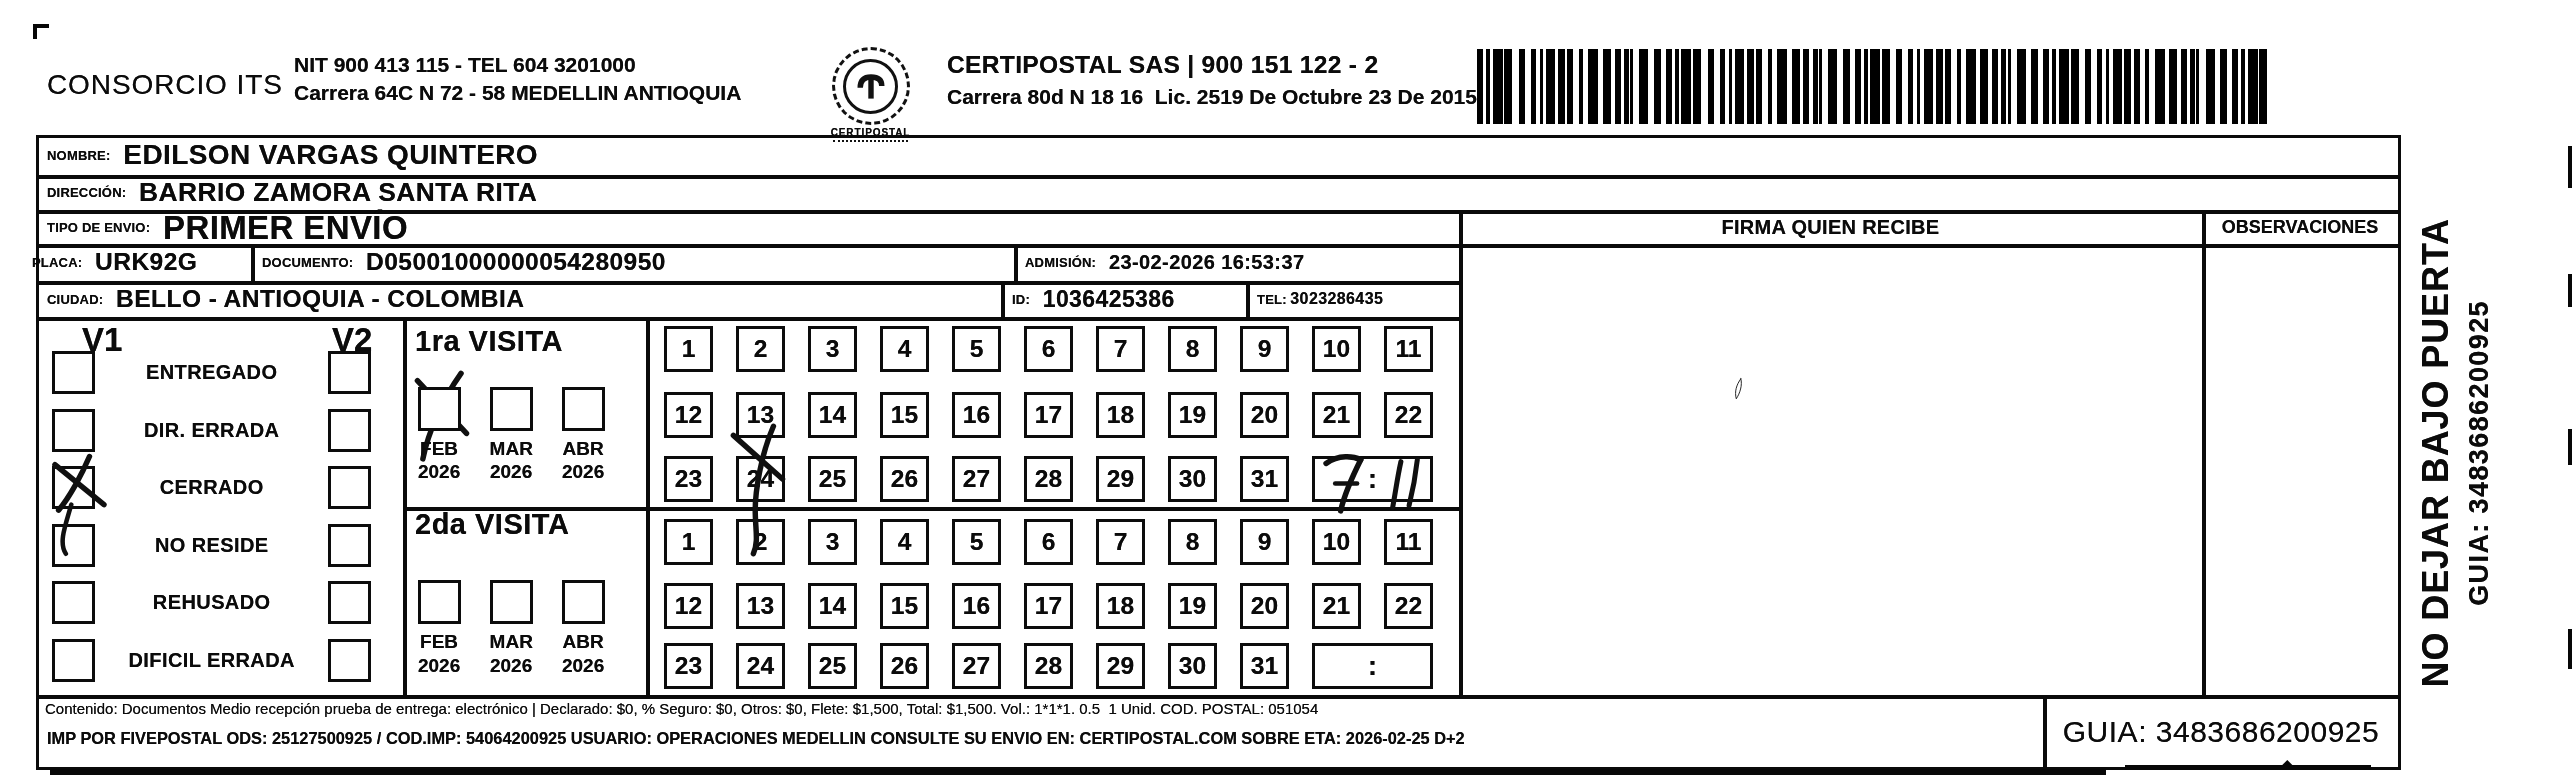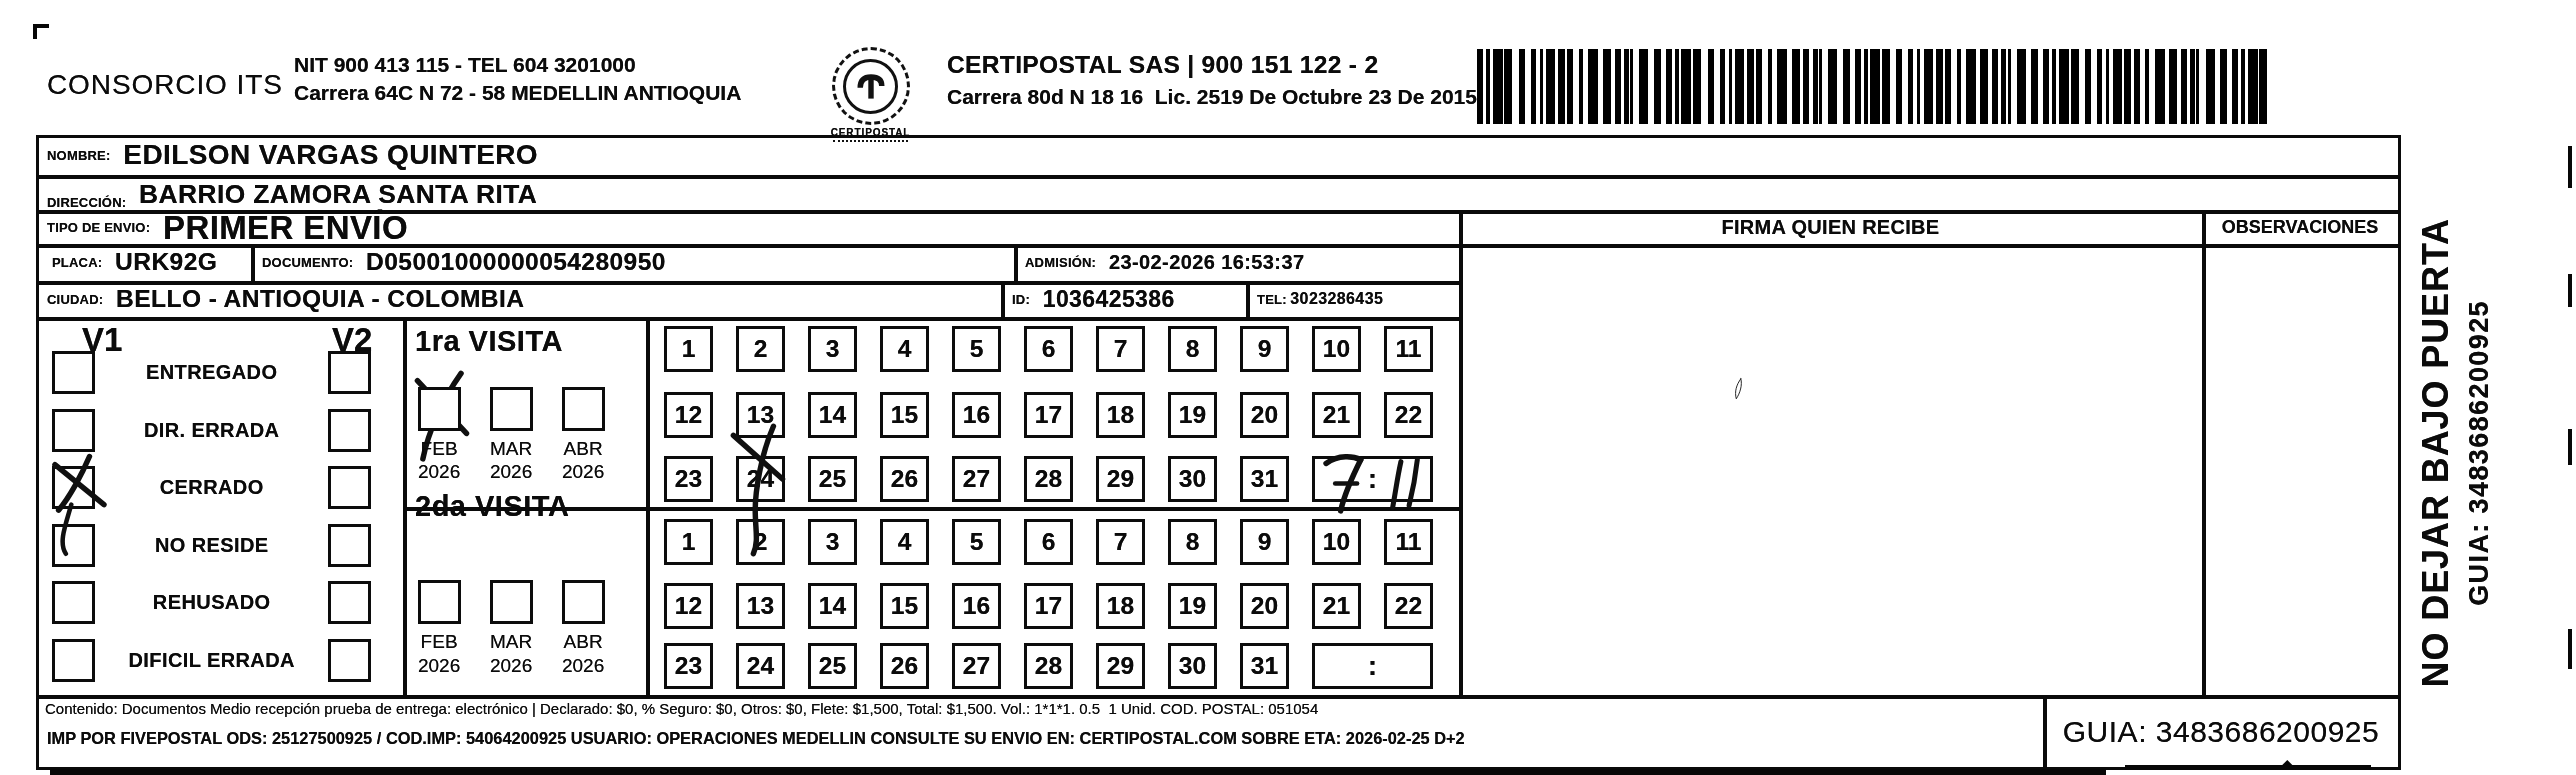--- a/index.html
+++ b/index.html
@@ -21,21 +21,21 @@
   
   .vhdr{font-size:33px;font-weight:700;}
   #status-rows{position:absolute;left:36px;top:351px;width:367px;display:flex;flex-direction:column;gap:14.6px;padding:0 32px 0 16.4px;}
   .statusrow{display:flex;align-items:center;}
   .chk{width:43px;height:43px;border:3.6px solid #0c0c0c;background:#fff;flex:0 0 auto;}
   .slabel{flex:1;text-align:center;font-size:20px;font-weight:700;letter-spacing:0.4px;}
   
   .vtitle{font-size:29px;font-weight:700;letter-spacing:0.5px;white-space:nowrap;}
   .mrow{position:absolute;display:flex;gap:29px;padding-left:14.6px;}
   .chk2{width:43px;height:44px;border:3.6px solid #0c0c0c;background:#fff;}
-  .mlabel{width:43px;text-align:center;font-size:19px;font-weight:400;}
+  .mlabel{width:43px;text-align:center;font-size:19px;font-weight:700;}
   
   .dayrow{position:absolute;left:18px;display:flex;gap:23px;}
   .daybox{width:49px;height:46px;border:3.6px solid #0c0c0c;display:flex;align-items:center;justify-content:center;
           font-size:24.6px;font-weight:700;background:#fff;}
   .timebox{width:121px;height:46px;border:3.6px solid #0c0c0c;display:flex;align-items:center;justify-content:center;
            font-size:27px;font-weight:700;background:#fff;}
   
   #barcode{position:absolute;left:1477px;top:49px;width:791px;height:75px;}
   #barcode i{position:absolute;top:0;bottom:0;background:#000;}
   
@@ -173,30 +173,30 @@
 <div class="vline" style="left:1001px;top:281px;height:40px;"></div>
 <div class="vline" style="left:1246px;top:281px;height:40px;"></div>
 <div class="vline" style="left:403px;top:317px;height:378px;"></div>
 <div class="vline" style="left:646px;top:317px;height:378px;"></div>
 <div class="vline" style="left:2043px;top:695px;height:75px;"></div>
 
 <div class="textrow txt" style="left:36px;top:135px;height:40px;width:1368px;">
   <span class="lbl">NOMBRE:</span>
   <span class="val" style="font-size:28px;">EDILSON VARGAS QUINTERO</span>
 </div>
-<div class="textrow txt" style="left:36px;top:175px;height:35px;width:1368px;align-items:flex-end;">
+<div class="textrow txt" style="left:36px;top:175px;height:35px;width:1368px;">
   <span class="lbl">DIRECCIÓN:</span>
   <span class="val" style="font-size:26.4px;">BARRIO ZAMORA SANTA RITA</span>
 </div>
 <div class="textrow txt" style="left:36px;top:210px;height:35px;width:1094px;">
   <span class="lbl">TIPO DE ENVIO:</span>
   <span class="val" style="font-size:33px;">PRIMER ENVÍO</span>
 </div>
 
-<div class="textrow txt" style="left:44px;top:244px;height:36px;width:214px;padding-left:8px;">
+<div class="textrow txt" style="left:24px;top:244px;height:36px;width:214px;padding-left:8px;">
   <span class="lbl">PLACA:</span>
   <span class="val" style="font-size:24.6px;">URK92G</span>
 </div>
 <div class="textrow txt" style="left:251px;top:244px;height:36px;width:757px;">
   <span class="lbl">DOCUMENTO:</span>
   <span class="val" style="font-size:24.6px;">D05001000000054280950</span>
 </div>
 <div class="textrow txt" style="left:1014px;top:244px;height:36px;width:442px;">
   <span class="lbl">ADMISIÓN:</span>
   <span class="val" style="font-size:20px;">23-02-2026 16:53:37</span>
@@ -265,21 +265,21 @@
 
 <svg class="ink" style="left:44px;top:452px;" width="100" height="109" viewBox="0 0 110 120">
   <path d="M50,5 C42,24 28,50 16,64" stroke-width="6"></path>
   <path d="M12,14 L66,58" stroke-width="6"></path>
   <path d="M30,58 C23,82 16,100 24,112" stroke-width="5"></path>
 </svg>
 
 <div class="abs vtitle txt" style="left:415px;top:325px;">1ra VISITA</div>
 <div class="monthblock"></div>
 
-<div class="abs vtitle txt" style="left:415px;top:490px;">2da VISITA</div>
+<div class="abs vtitle txt" style="left:415px;top:508px;">2da VISITA</div>
 <div class="monthblock"></div>
 
 <div id="daygrids" class="abs" style="left:646px;top:317px;width:813px;height:378px;">
     <div class="dayrow" style="top: 9px;">
       <span class="daybox txt">1</span>
       <span class="daybox txt">2</span>
       <span class="daybox txt">3</span>
       <span class="daybox txt">4</span>
       <span class="daybox txt">5</span>
       <span class="daybox txt">6</span>

